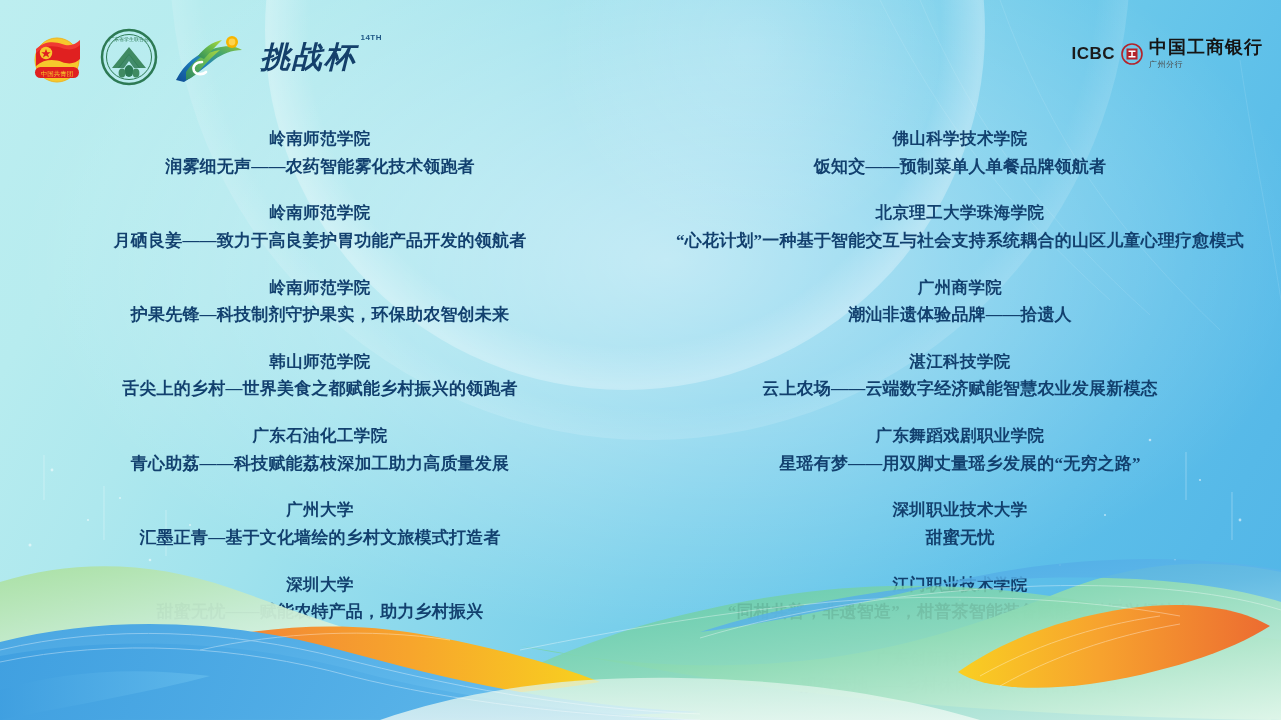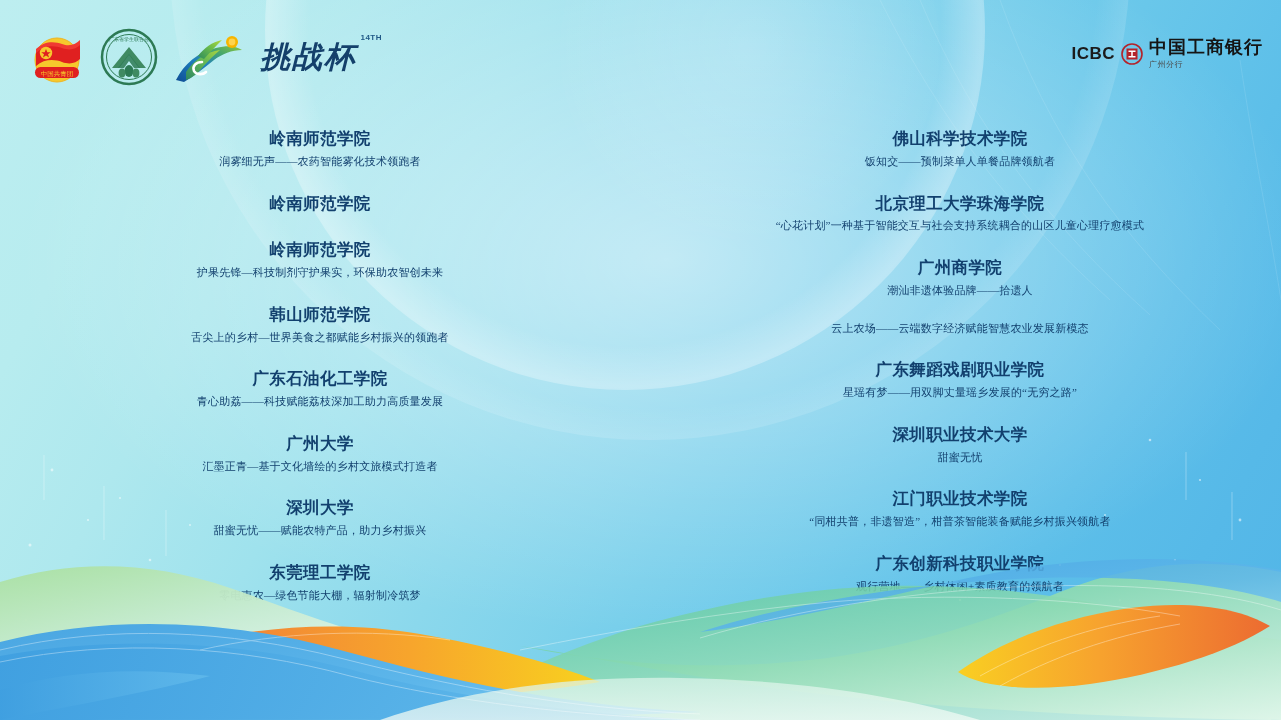--- a/index.html
+++ b/index.html
@@ -82,21 +82,21 @@
   .entry{
     text-align:center;
     color:#12406e;
     margin-bottom:20px;
   }
   .entry .school{
     font-size:16.5px;font-weight:bold;line-height:1.62;
     letter-spacing:.4px;
   }
   .entry .project{
-    font-size:11px;font-weight:normal;line-height:1.62;
+    font-size:17px;font-weight:bold;line-height:1.62;
     letter-spacing:.2px;
   }
   .col.left .entry{padding:0 56px;}
   .col.right .entry{padding:0 26px;}
 
   
   .waves{position:absolute;left:0;bottom:0;width:1281px;height:190px;}
   .waves svg{display:block;}
   .sparkles{position:absolute;left:0;top:0;width:1281px;height:720px;pointer-events:none;}
 </style>
@@ -222,20 +222,21 @@
   <div class="content">
 
     <div class="col left">
 
       <div class="entry">
         <div class="school">岭南师范学院</div>
         <div class="project">润雾细无声——农药智能雾化技术领跑者</div>
       </div>
       <div class="entry">
         <div class="school">岭南师范学院</div>
+        <div class="project">月硒良姜——致力于高良姜护胃功能产品开发的领航者</div>
       </div>
       <div class="entry">
         <div class="school">岭南师范学院</div>
         <div class="project">护果先锋—科技制剂守护果实，环保助农智创未来</div>
       </div>
       <div class="entry">
         <div class="school">韩山师范学院</div>
         <div class="project">舌尖上的乡村—世界美食之都赋能乡村振兴的领跑者</div>
       </div>
       <div class="entry">
@@ -264,20 +265,21 @@
       </div>
       <div class="entry">
         <div class="school">北京理工大学珠海学院</div>
         <div class="project">“心花计划”一种基于智能交互与社会支持系统耦合的山区儿童心理疗愈模式</div>
       </div>
       <div class="entry">
         <div class="school">广州商学院</div>
         <div class="project">潮汕非遗体验品牌——拾遗人</div>
       </div>
       <div class="entry">
+        <div class="school">湛江科技学院</div>
         <div class="project">云上农场——云端数字经济赋能智慧农业发展新模态</div>
       </div>
       <div class="entry">
         <div class="school">广东舞蹈戏剧职业学院</div>
         <div class="project">星瑶有梦——用双脚丈量瑶乡发展的“无穷之路”</div>
       </div>
       <div class="entry">
         <div class="school">深圳职业技术大学</div>
         <div class="project">甜蜜无忧</div>
       </div>

